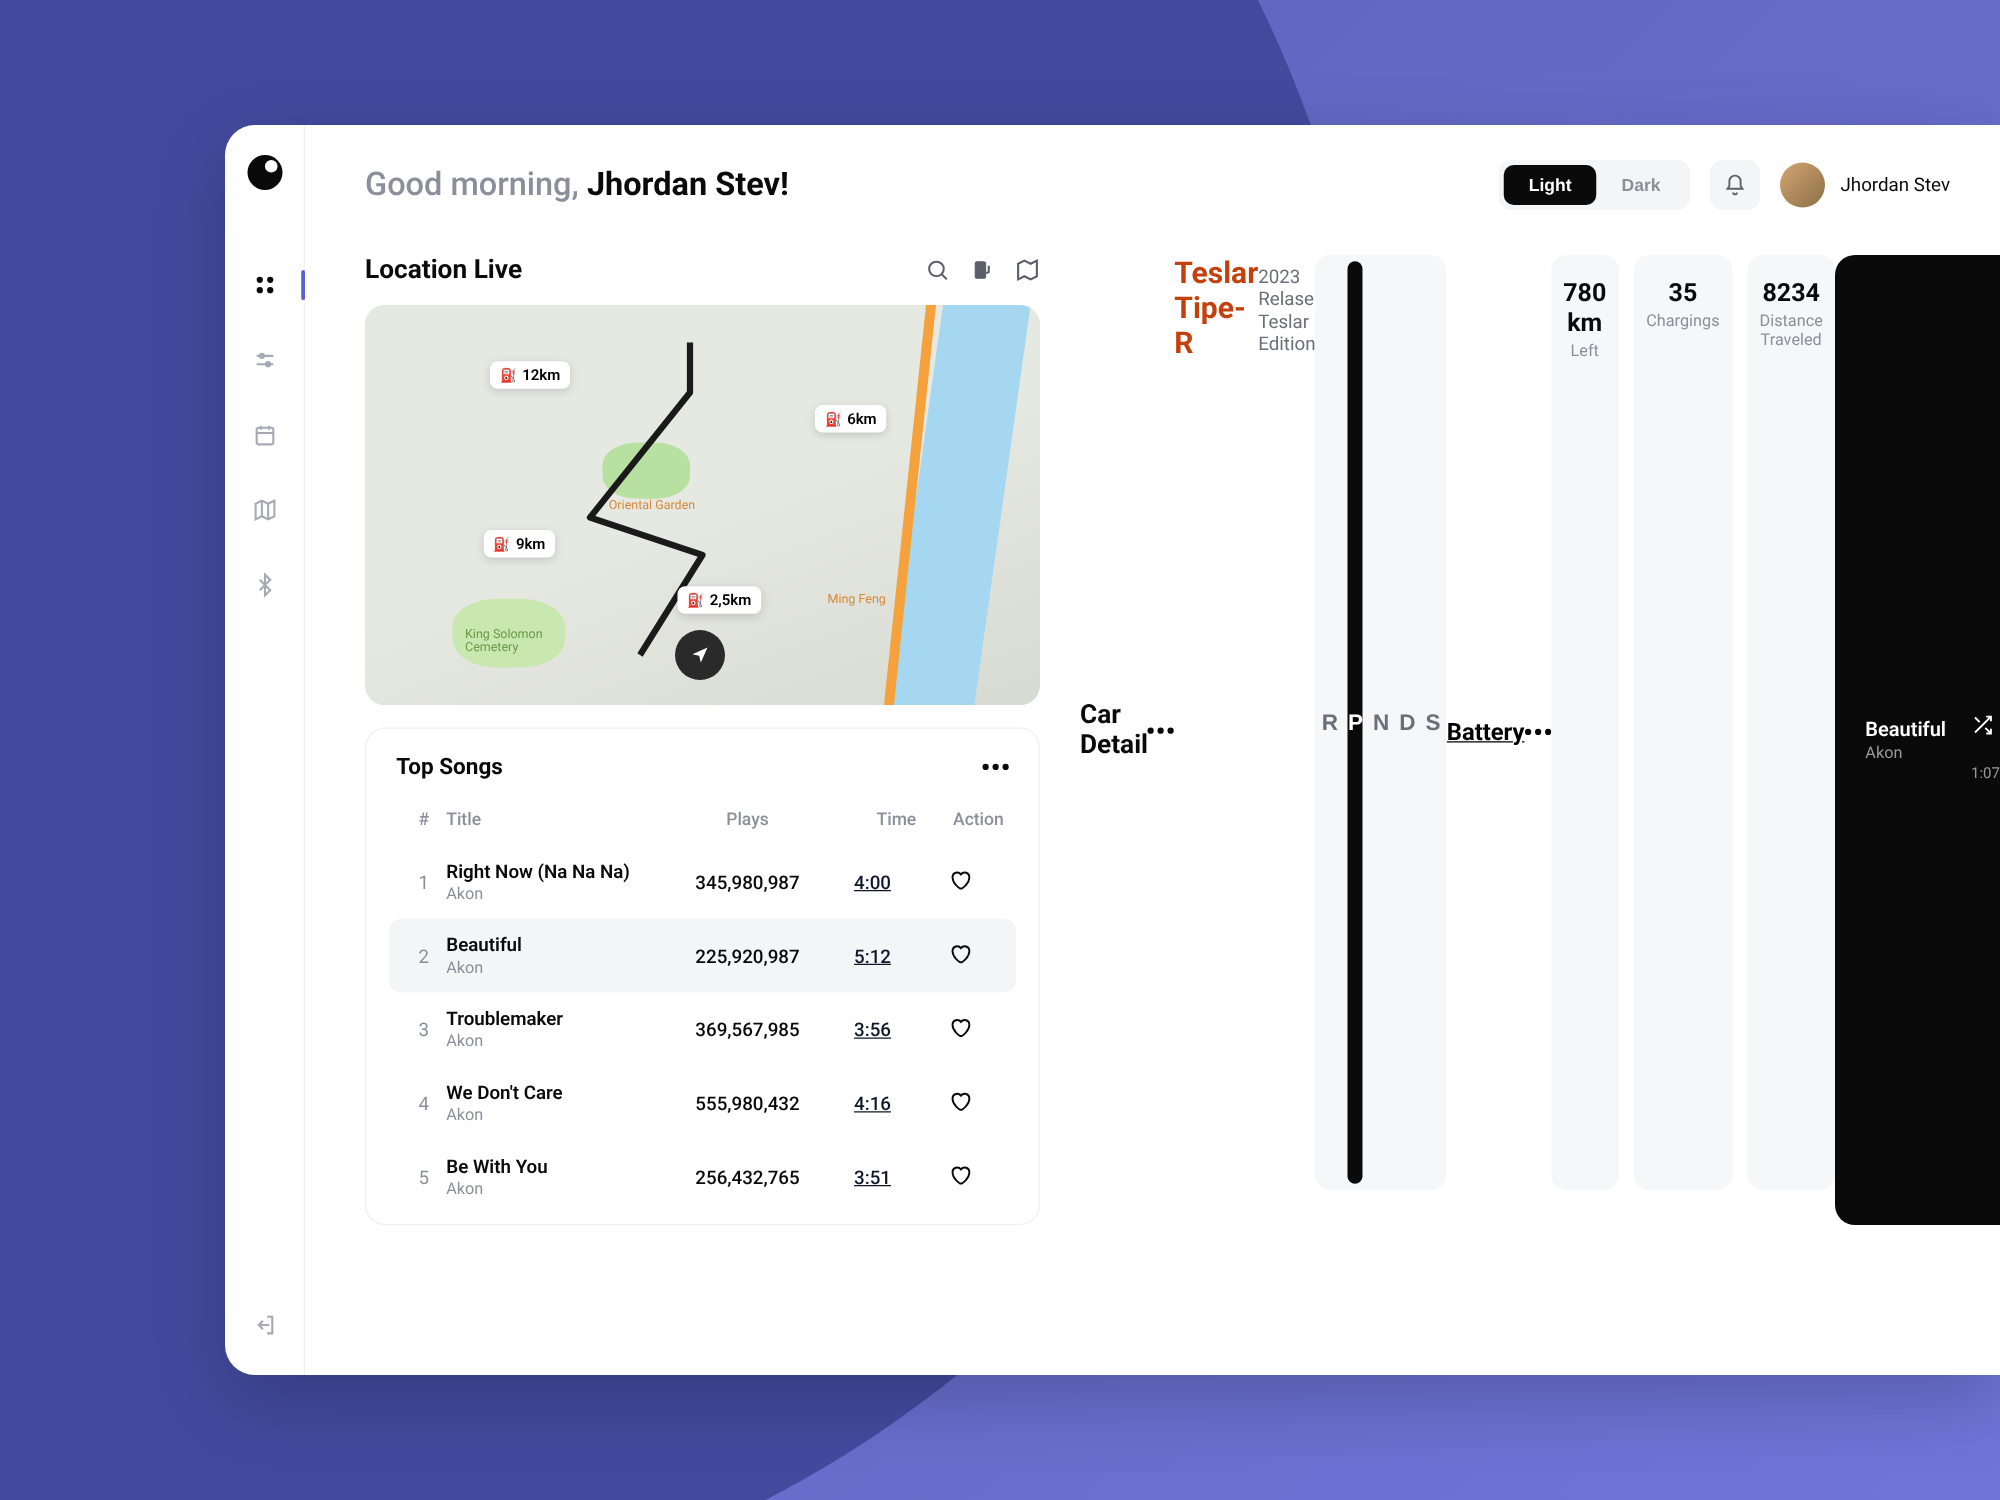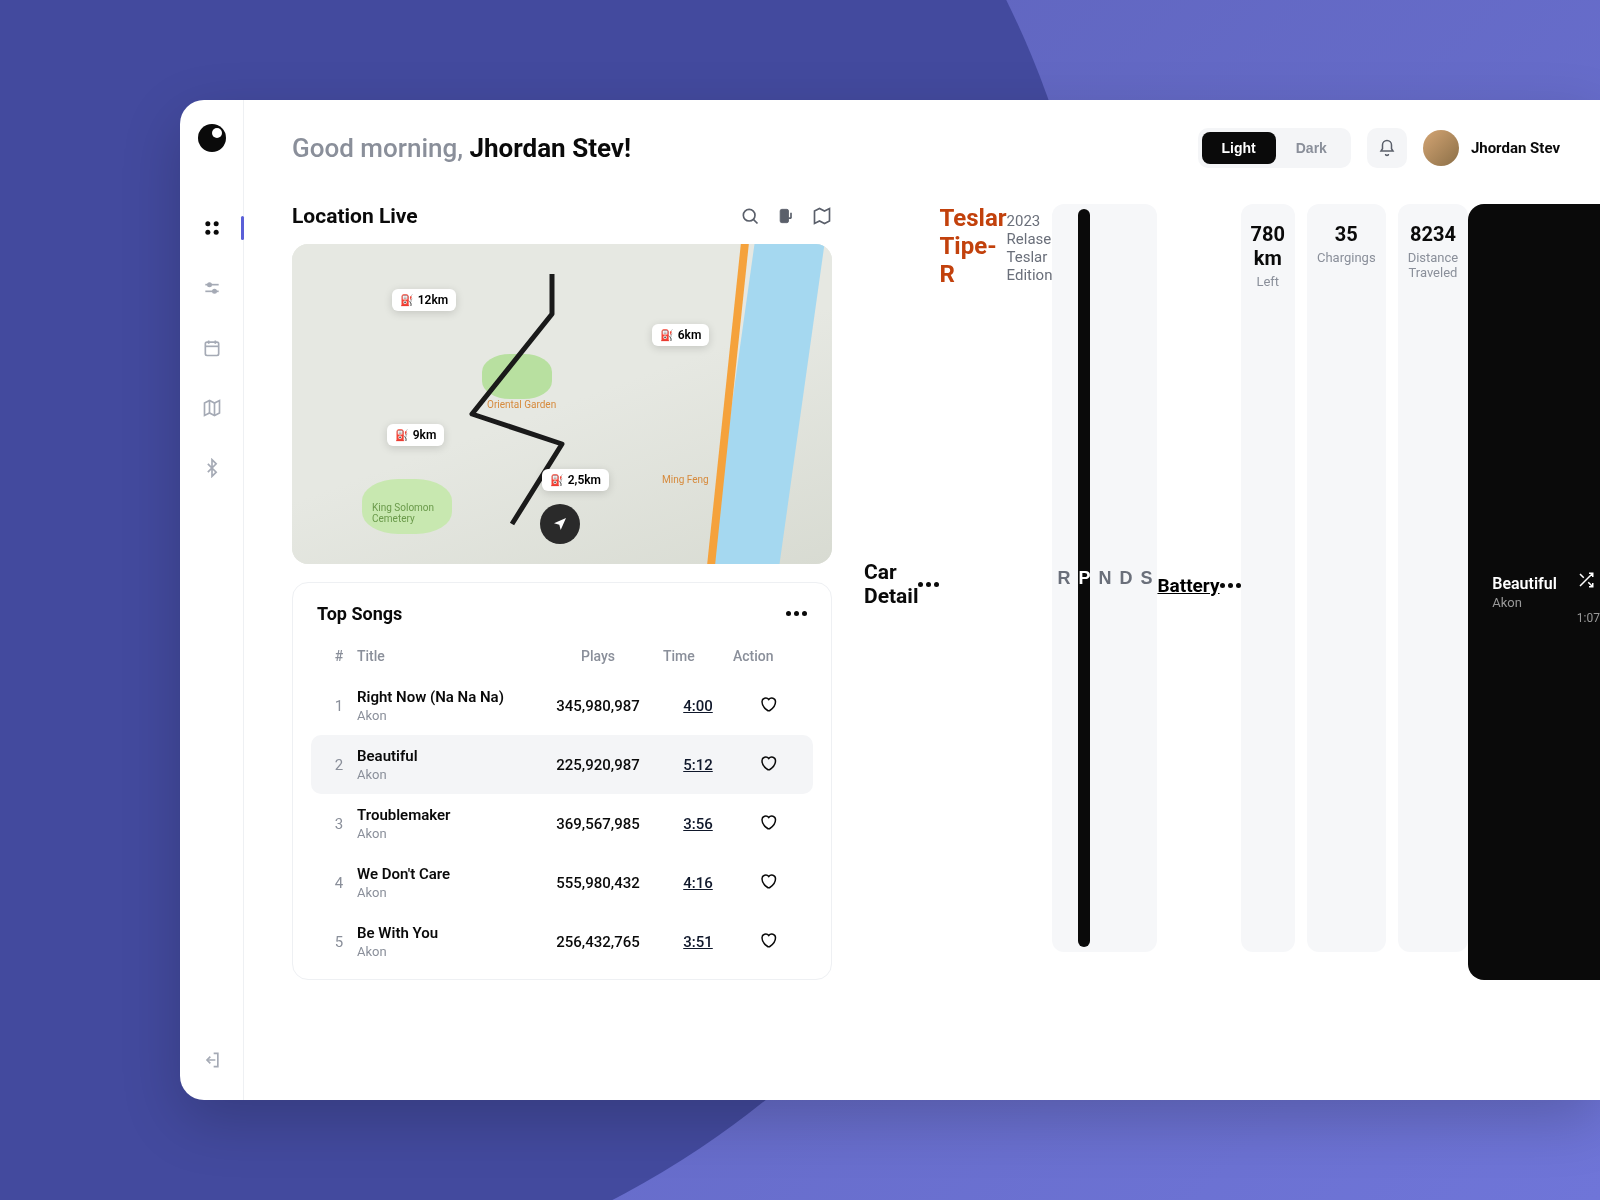--- a/index.html
+++ b/index.html
@@ -87,21 +87,21 @@
 .icon-btn {
   width: 40px; height: 40px; background: #f4f5f7; border-radius: 10px;
   display: flex; align-items: center; justify-content: center; cursor: pointer;
   color: #5a5f6a;
 }
 .user { display: flex; align-items: center; gap: 12px; cursor: pointer; }
 .avatar {
   width: 36px; height: 36px; border-radius: 50%;
   background: linear-gradient(135deg, #d4a574, #8b6f47);
 }
-.username { font-size: 15px; font-weight: 700; color: #0a0a0a; }
+.username { font-size: 15px; font-weight: 400; color: #0a0a0a; }
 
 .content { display: flex; gap: 32px; }
 .col-left { flex: 0 0 540px; display: flex; flex-direction: column; gap: 18px;}
 .col-right { flex: 1; display: flex; }
 
 .section-head { display: flex; align-items: center; justify-content: space-between; margin-bottom: 16px;}
 .section-title { font-size: 21px; font-weight: 700; color: #0a0a0a; }
 .section-actions { display: flex; gap: 16px; align-items: center; color: #5a5f6a;}
 .section-actions svg { width: 20px; height: 20px; cursor: pointer;}
 .more-dots { display: flex; gap: 3px; cursor: pointer;}
@@ -371,22 +371,22 @@
                 <span></span>
                 <span></span>
                 <span></span>
               </div>
           </div>
           <div class="songs-table">
             <div class="songs-head">
               <div style="text-align:center">#</div>
               <div>Title</div>
               <div style="text-align:center">Plays</div>
-              <div style="text-align:left">Time</div>
-              <div style="text-align:left">Action</div>
+              <div style="text-align:right">Time</div>
+              <div style="text-align:right">Action</div>
             </div>
             <div id="songs-body">
                 <div class="song-row">
     <div class="song-num">1</div>
     <div class="song-title-cell">
       <div class="t">Right Now (Na Na Na)</div>
       <div class="a">Akon</div>
     </div>
     <div class="song-plays" style="text-align:center">345,980,987</div>
     <div class="song-time" style="text-align:center">4:00</div>

